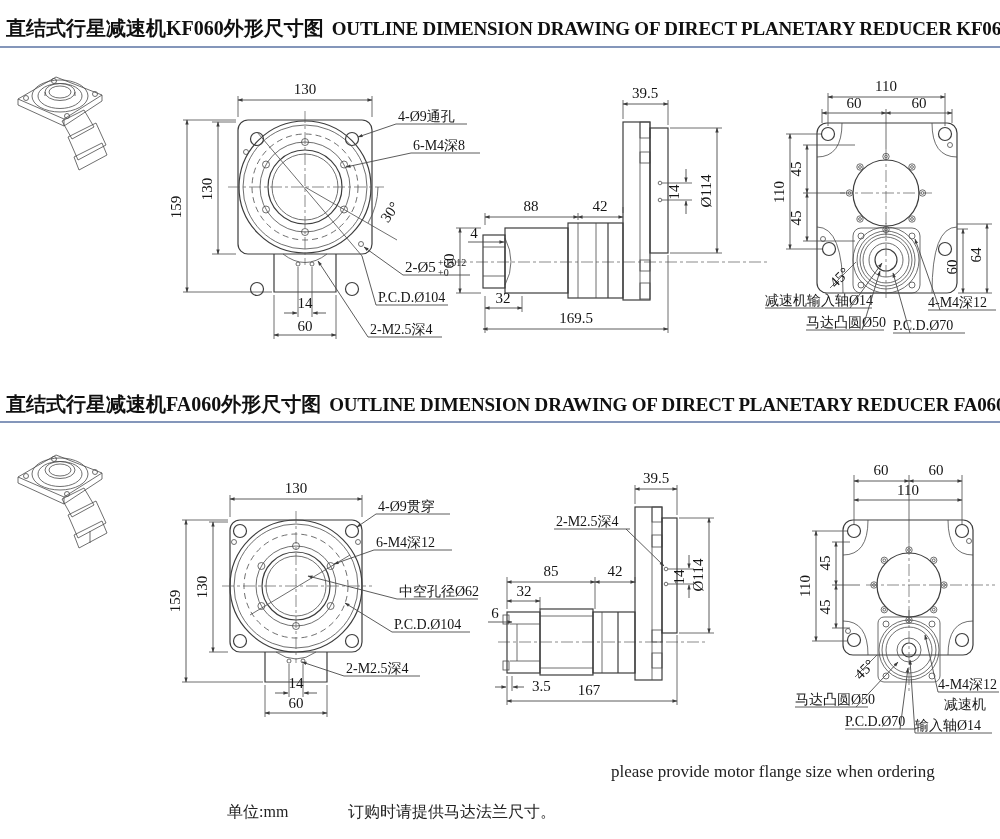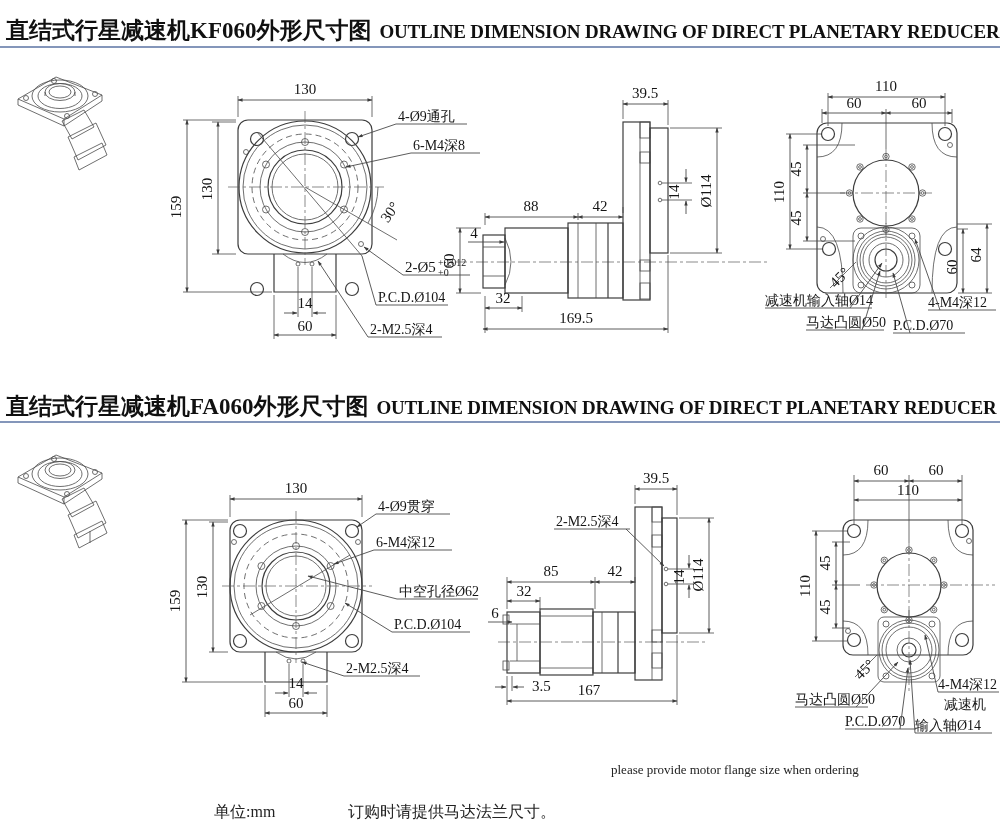--- a/index.html
+++ b/index.html
@@ -1,19 +1,19 @@
 <!DOCTYPE html>
 <html><head>
 <meta charset="utf-8">
 <style>
   html,body{margin:0;padding:0;background:#fff;}
   .page{position:relative;width:1000px;height:839px;background:#ffffff;overflow:hidden;
         font-family:"Liberation Serif",serif;color:#111;}
   .title{position:absolute;left:6px;white-space:nowrap;font-weight:bold;color:#101010;}
-  .title .cn{font-size:23px;font-family:"Liberation Serif","DejaVu Sans",serif;}
+  .title .cn{font-size:20px;font-family:"Liberation Serif","DejaVu Sans",serif;}
   .title .en{font-size:19px;margin-left:4px;letter-spacing:-0.2px;}
   .rule{position:absolute;left:0;width:1000px;height:2px;background:#8496ba;}
   .footer-span{position:absolute;font-size:16px;font-family:"Liberation Serif","DejaVu Sans",serif;color:#222;white-space:nowrap;}
   svg{position:absolute;left:0;}
   
   .ol{stroke:#3d3d3d;stroke-width:1.2;fill:none;}
   .th{stroke:#4a4a4a;stroke-width:0.8;fill:none;}
   .cl{stroke:#5a5a5a;stroke-width:0.7;fill:none;stroke-dasharray:12 3 3 3;}
   .pcd{stroke:#4a4a4a;stroke-width:0.8;fill:none;stroke-dasharray:6 4;}
   .ext{stroke:#4a4a4a;stroke-width:0.8;fill:none;}
@@ -520,18 +520,18 @@
       <line class="ldr" x1="938" y1="267" x2="999" y2="267"></line>
       <line class="ldr" x1="938" y1="267" x2="925" y2="210" marker-end="url(#ae2)"></line>
       <text class="lt" x="944" y="284">减速机</text>
       <text class="lt" x="915" y="305">输入轴Ø14</text>
       <line class="ldr" x1="915" y1="308" x2="992" y2="308"></line>
       <line class="ldr" x1="915" y1="308" x2="910" y2="235" marker-end="url(#ae2)"></line>
     </g>
   </svg>
 
   <div>
-    <span class="footer-span" style="left:214px;top:802px;">单位:mm</span>
+    <span class="footer-span" style="left:227px;top:802px;">单位:mm</span>
     <span class="footer-span" style="left:348px;top:802px;font-family:Liberation Mono, monospace;">订购时请提供马达法兰尺寸。</span>
-    <span class="footer-span" style="left:611px;top:762px;font-size:13px;text-align:center;">please provide motor flange size when ordering</span>
+    <span class="footer-span" style="left:611px;top:762px;font-size:17px;text-align:center;">please provide motor flange size when ordering</span>
   </div>
 
 </div>
 
 </body></html>

